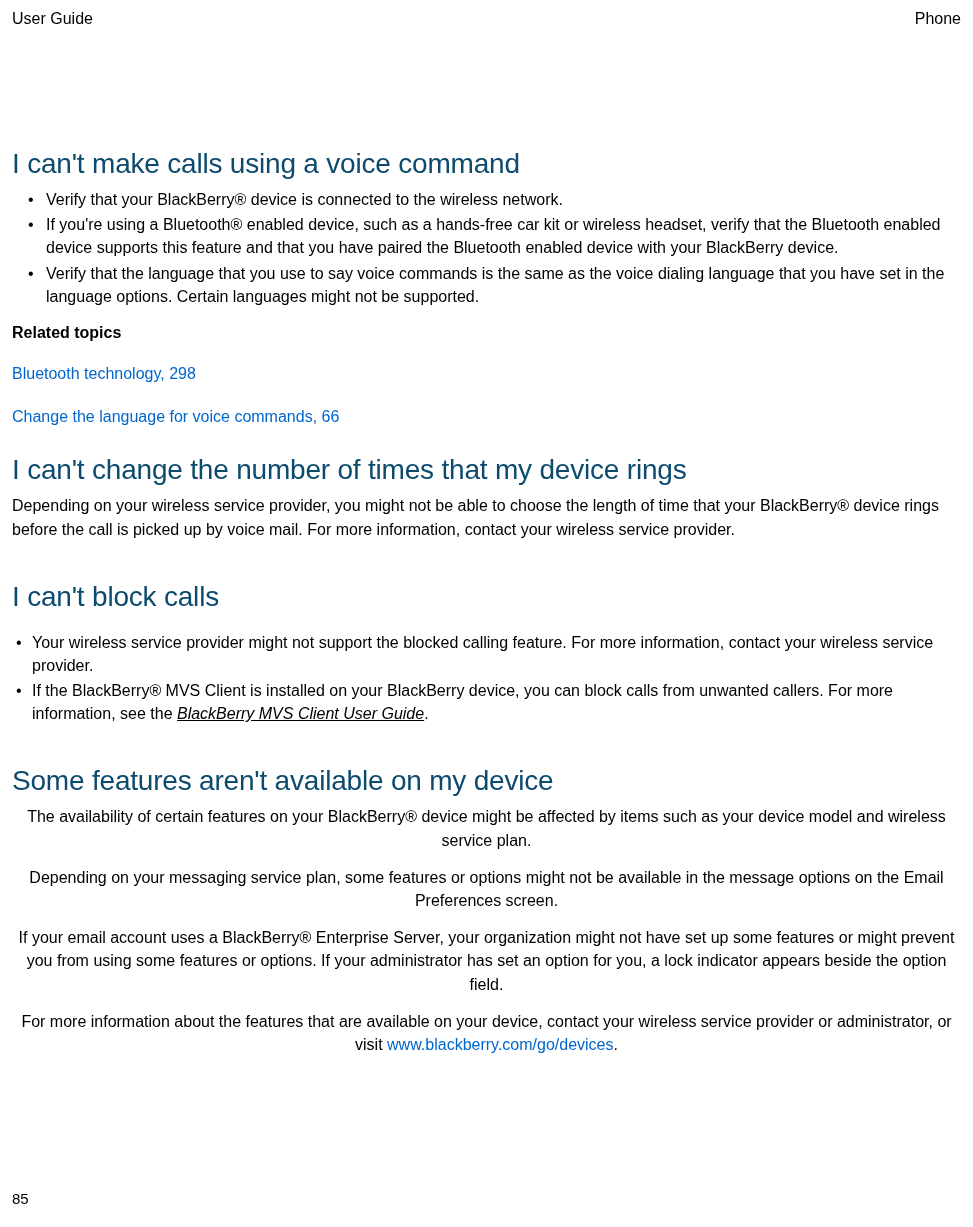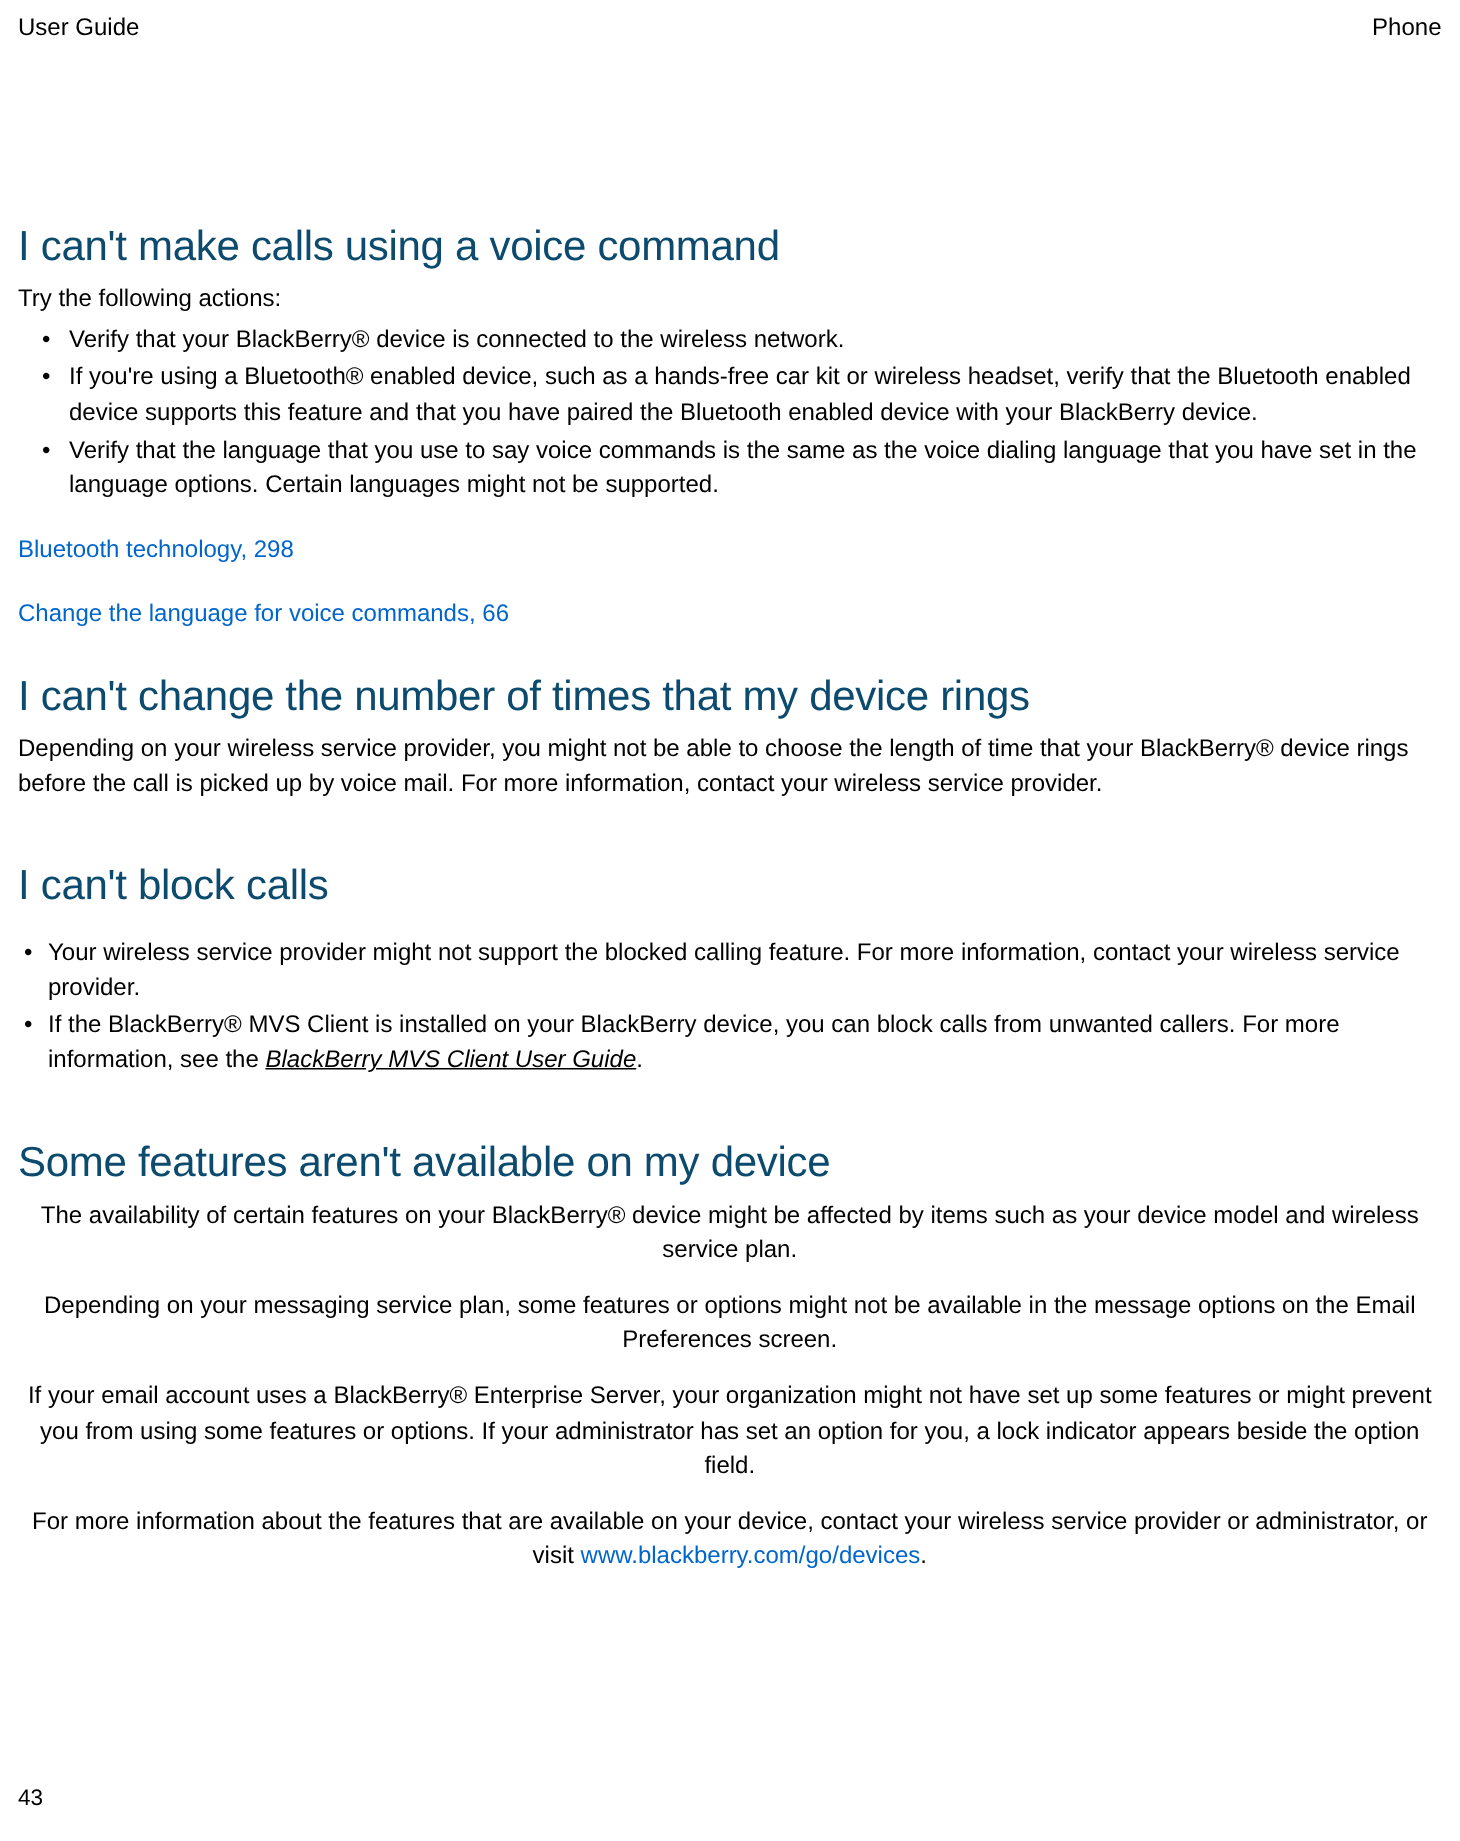--- a/index.html
+++ b/index.html
@@ -75,29 +75,29 @@
 
 <div class="page">
 
   <div class="header">
     <span>User Guide</span>
     <span>Phone</span>
   </div>
 
   <div class="section" style="margin-bottom:0;">
     <h2>I can't make calls using a voice command</h2>
-    <p>Try the following actions:</p>
     <div class="bullets-wrap">
       <ul>
         <li>Verify that your BlackBerry® device is connected to the wireless network.</li>
         <li>If you're using a Bluetooth® enabled device, such as a hands-free car kit or wireless headset, verify that the Bluetooth enabled device supports this feature and that you have paired the Bluetooth enabled device with your BlackBerry device.</li>
         <li>Verify that the language that you use to say voice commands is the same as the voice dialing language that you have set in the language options. Certain languages might not be supported.</li>
       </ul>
     </div>
     <div class="related">
+      <div class="related-title">Related topics</div>
       <div class="link">Bluetooth technology, 298</div>
       <div class="link">Change the language for voice commands, 66</div>
     </div>
   </div>
 
   <div class="section">
     <h2>I can't change the number of times that my device rings</h2>
     <p>Depending on your wireless service provider, you might not be able to choose the length of time that your BlackBerry® device rings before the call is picked up by voice mail. For more information, contact your wireless service provider.</p>
   </div>
 
@@ -114,15 +114,15 @@
   <div class="section">
     <h2>Some features aren't available on my device</h2>
     <p class="spaced-p">The availability of certain features on your BlackBerry® device might be affected by items such as your device model and wireless service plan.</p>
     <p class="spaced-p">Depending on your messaging service plan, some features or options might not be available in the message options on the Email Preferences screen.</p>
     <p class="spaced-p">If your email account uses a BlackBerry® Enterprise Server, your organization might not have set up some features or might prevent you from using some features or options. If your administrator has set an option for you, a lock indicator appears beside the option field.</p>
     <p class="spaced-p">
       <span>For more information about the features that are available on your device, contact your wireless service provider or administrator, or visit </span><span class="link" style="display:inline;">www.blackberry.com/go/devices</span><span>.</span>
     </p>
   </div>
 
-  <div class="page-num">43</div>
+  <div class="page-num">85</div>
 
 </div>
 
 </body></html>

